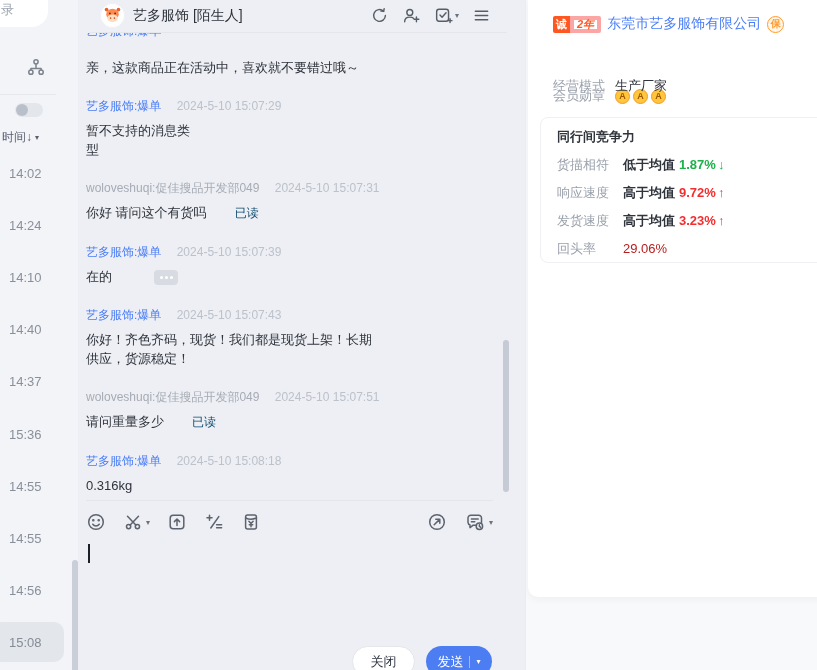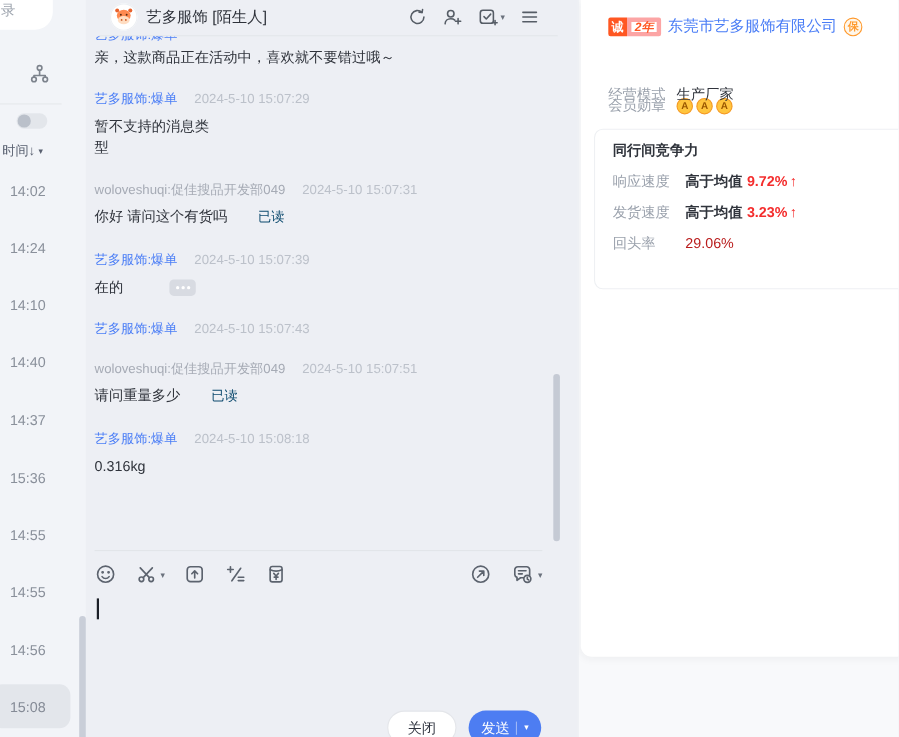--- a/index.html
+++ b/index.html
@@ -39,21 +39,21 @@
   .chat-title { position:absolute; left:41px; top:7px; font-size:14px; color:#2e323a; }
   .header-icons { position:absolute; right:34px; top:6px; display:flex; gap:13px; align-items:center; }
   .hicon { display:flex; align-items:center; gap:2px; cursor:pointer; }
   .caret-glyph { font-size:8px; color:#6b727d; }
   .header-divider { position:absolute; top:32px; left:-2px; width:417px; height:1px; background:#e3e6ea; }
 
   .chat-body { position:absolute; top:33px; left:8px; width:407px; }
   .clipped-line { height:5px; overflow:hidden; }
   .clipped-line span { display:block; color:#4a7df6; font-size:12px; line-height:14px; margin-top:-9px; }
   .msg-text { margin-top:8px; font-size:13px; line-height:19px; color:#2f333b; white-space:pre-line; }
-  .first-msg { margin-top:4px; }
+  .first-msg { margin-top:20px; }
   .sender-row { margin-top:22px; font-size:12px; line-height:14px; }
   .sender.seller { color:#4a7df6; }
   .sender.buyer { color:#a6abb5; }
   .msg-time { color:#bcc1ca; margin-left:12px; }
   .read-flag { color:#0c4a6e; font-size:12px; margin-left:28px; }
   .more-chip { display:inline-flex; vertical-align:middle; margin-left:42px; width:24px; height:15px;
     background:#d8dbe2; border-radius:4px; align-items:center; justify-content:center; gap:2px; }
   .more-chip i { width:3px; height:3px; border-radius:50%; background:#fff; }
   .chat-scrollbar { position:absolute; left:425px; top:340px; width:6px; height:152px; background:#c5cad4; border-radius:3px; }
 
@@ -215,20 +215,22 @@
       <div class="sender-row">
         <span class="sender seller">艺多服饰:爆单</span>
         <span class="msg-time">2024-5-10 15:07:39</span>
       </div>
       <div class="msg-text"><span>在的</span><span class="more-chip"><i></i><i></i><i></i></span></div>
 
       <div class="sender-row">
         <span class="sender seller">艺多服饰:爆单</span>
         <span class="msg-time">2024-5-10 15:07:43</span>
       </div>
+      <div class="msg-text">你好！齐色齐码，现货！我们都是现货上架！长期
+供应，货源稳定！</div>
 
       <div class="sender-row">
         <span class="sender buyer">woloveshuqi:促佳搜品开发部049</span>
         <span class="msg-time">2024-5-10 15:07:51</span>
       </div>
       <div class="msg-text"><span>请问重量多少</span><span class="read-flag">已读</span></div>
 
       <div class="sender-row">
         <span class="sender seller">艺多服饰:爆单</span>
         <span class="msg-time">2024-5-10 15:08:18</span>
@@ -324,20 +326,26 @@
           <span class="medal">A</span>
         </span>
       </div>
       <div class="c-row3">
         <span>经营模式</span>
         <span class="value">生产厂家</span>
       </div>
 
       <div class="comp-card">
         <div class="comp-title">同行间竞争力</div>
+        <div class="comp-row">
+          <span class="comp-label">货描相符</span>
+          <span class="comp-prefix">低于均值</span>
+          <span class="comp-value green">1.87%</span>
+          <span class="comp-arrow green">↓</span>
+        </div>
         <div class="comp-row">
           <span class="comp-label">响应速度</span>
           <span class="comp-prefix">高于均值</span>
           <span class="comp-value red">9.72%</span>
           <span class="comp-arrow red">↑</span>
         </div>
         <div class="comp-row">
           <span class="comp-label">发货速度</span>
           <span class="comp-prefix">高于均值</span>
           <span class="comp-value red">3.23%</span>

